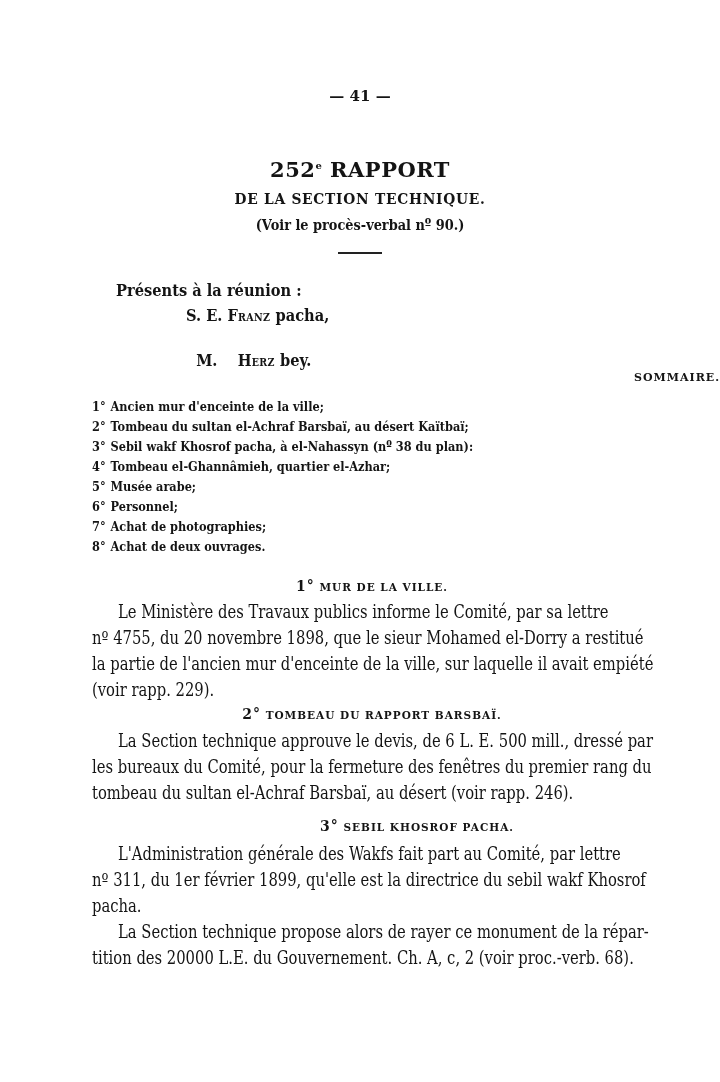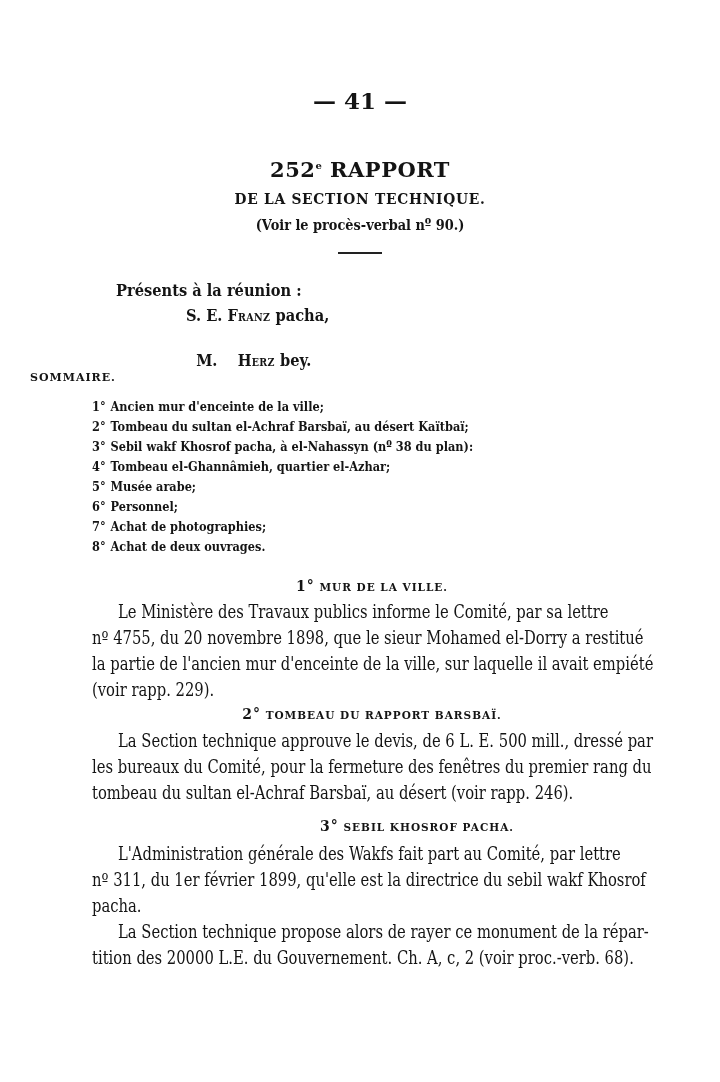--- a/index.html
+++ b/index.html
@@ -1,29 +1,29 @@
 <!DOCTYPE html>
 <html><head>
 <meta charset="utf-8">
 <style>
   html, body { margin:0; padding:0; background:#ffffff; }
   body { width:720px; height:1082px; position:relative; overflow:hidden;
          font-family:"DejaVu Serif","Liberation Serif",serif; color:#141414; }
   .abs { position:absolute; white-space:nowrap; }
   .center { left:0; width:720px; text-align:center; }
-  .pagenum { top:87px; font-size:23px; font-weight:bold; }
+  .pagenum { top:87px; font-size:15px; font-weight:bold; }
   .title { top:157px; font-size:21px; font-weight:bold; letter-spacing:0.5px; }
   .title sup { font-size:10px; vertical-align:8px; }
   .subtitle { top:190px; font-size:15px; font-weight:bold; letter-spacing:0.8px; transform:scaleX(0.92); }
   .ref { top:216px; font-size:15px; font-weight:bold; transform:scaleX(0.86); }
   .rule { position:absolute; left:338px; top:252px; width:44px; height:2px; background:#222; }
   .present-label { left:116px; top:280px; font-size:17px; font-weight:bold; transform-origin:left; transform:scaleX(0.86); }
   .member { left:186px; font-size:17px; font-weight:bold; transform-origin:left; transform:scaleX(0.86); }
   .member .sc { font-size:11px; letter-spacing:0.5px; }
-  .sommaire { top:371px; left:0; width:720px; text-align:left; font-size:11px; font-weight:bold; letter-spacing:1px; padding-left:30px; box-sizing:border-box; }
+  .sommaire { top:371px; left:0; width:720px; text-align:right; font-size:11px; font-weight:bold; letter-spacing:1px; padding-left:22px; box-sizing:border-box; }
   .toc-item { left:92px; font-size:13.5px; font-weight:bold; transform-origin:left; transform:scaleX(0.84); }
   .toc-item .n { display:inline-block; width:22px; }
   .sec-head { left:12px; width:720px; text-align:center; font-size:10.5px; font-weight:bold; letter-spacing:1px; }
   .sec-head .num { font-size:14px; }
   .para { left:92px; width:580px; font-size:18px; transform-origin:left; transform:scaleX(0.82); }
 </style>
 </head>
 <body>
 
 <div class="abs center pagenum">— 41 —</div>

